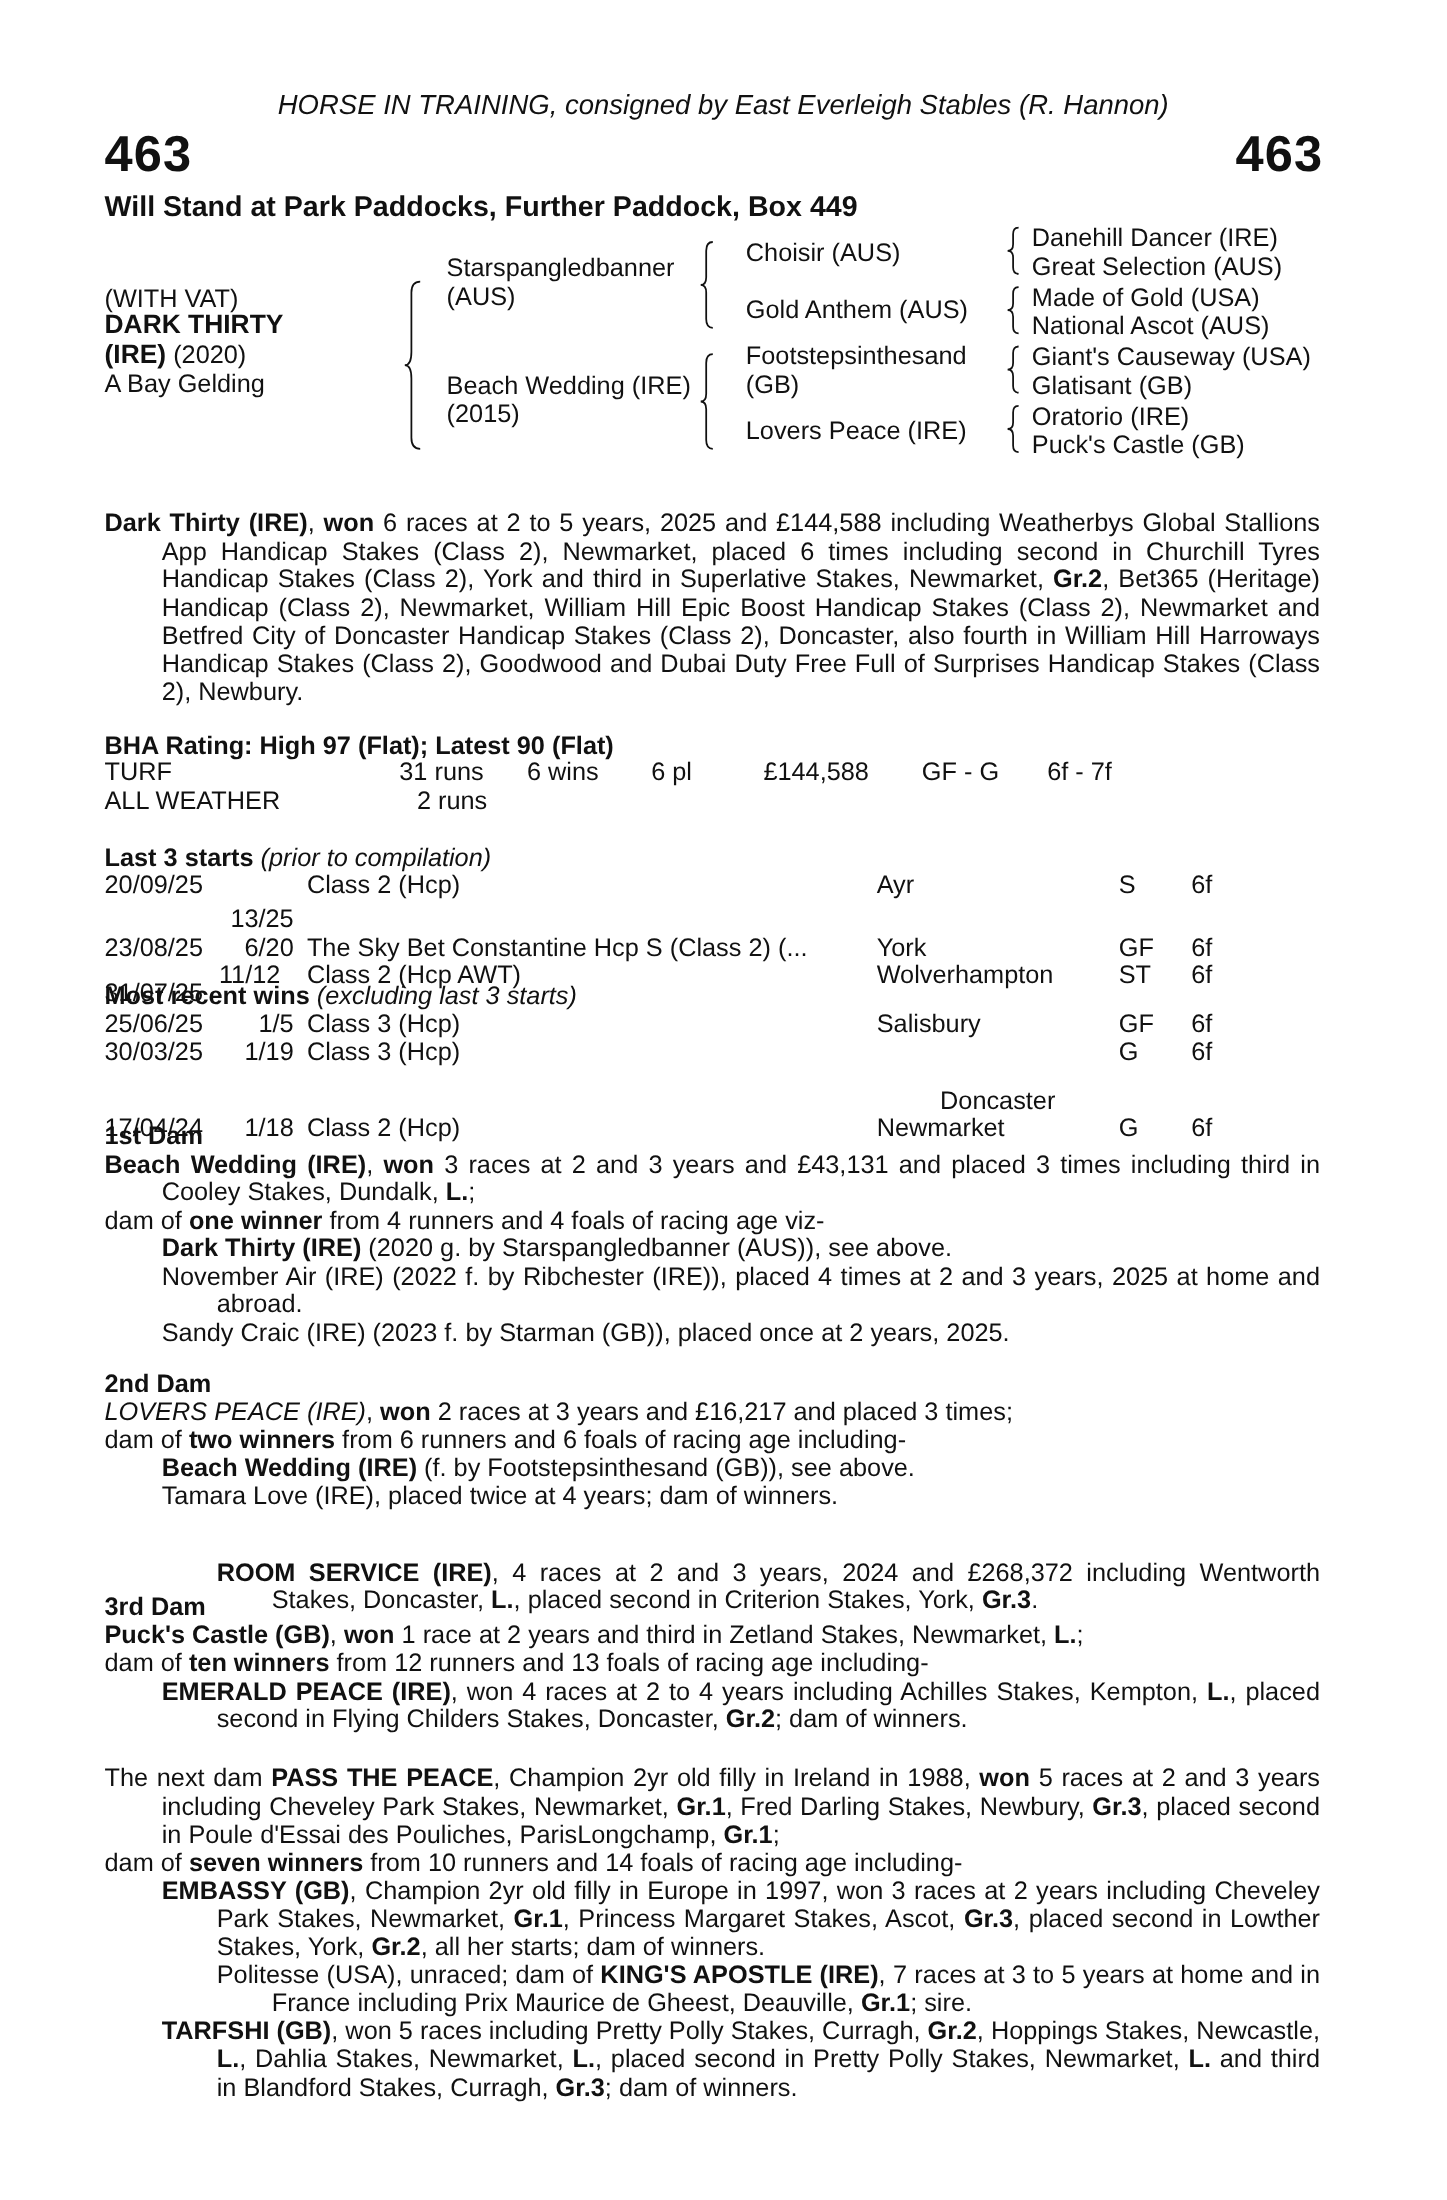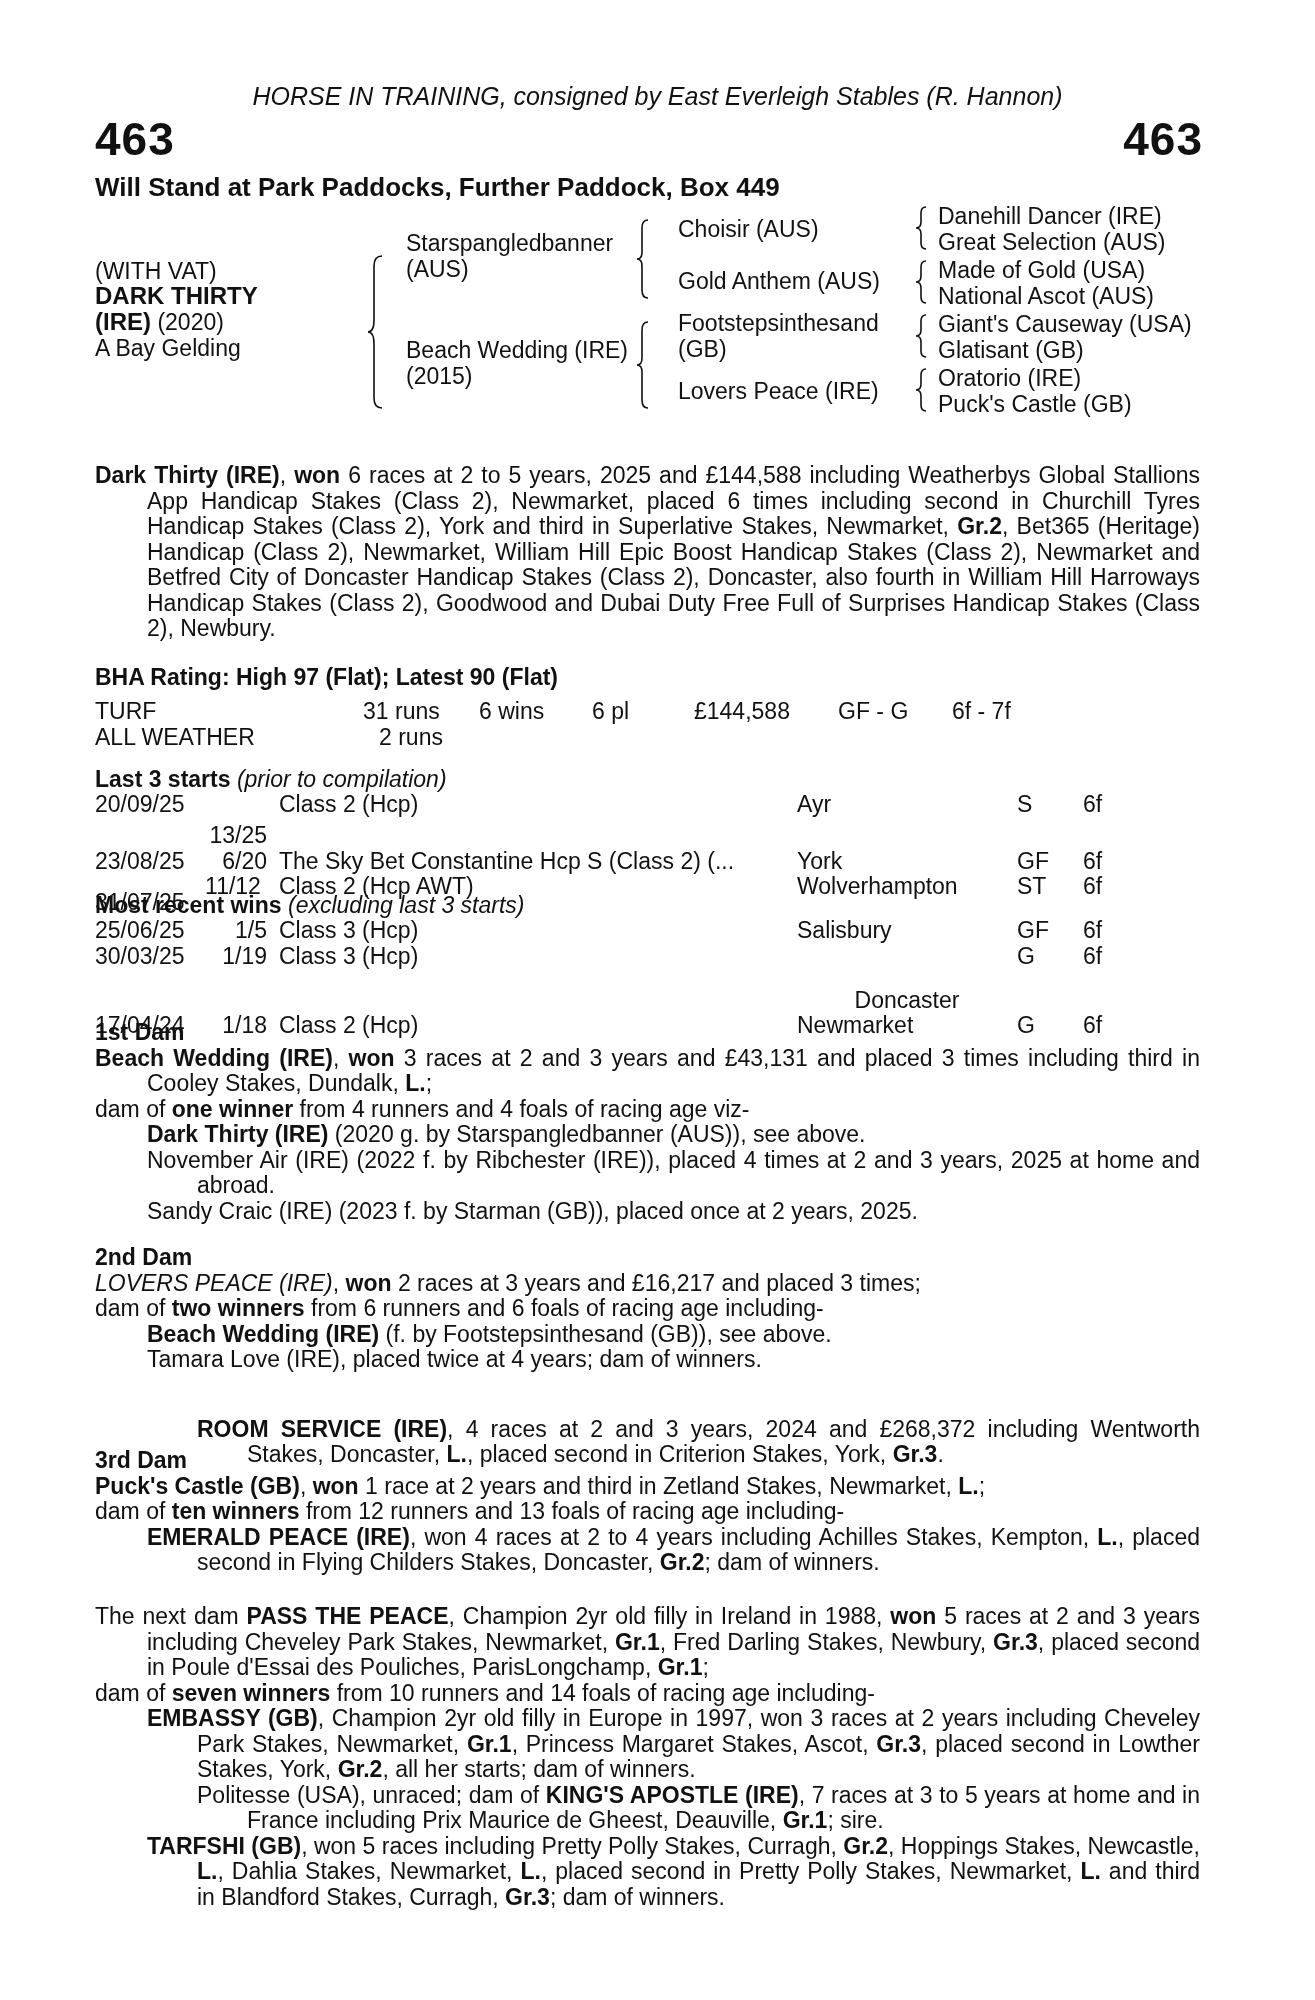--- a/index.html
+++ b/index.html
@@ -74,21 +74,21 @@
 <div class="abs t" style="left:938px; top:311px;">Giant's Causeway (USA)</div>
 <div class="abs t" style="left:938px; top:337px;">Glatisant (GB)</div>
 <div class="abs t" style="left:938px; top:365px;">Oratorio (IRE)</div>
 <div class="abs t" style="left:938px; top:391px;">Puck's Castle (GB)</div>
 
 <div class="para" style="top:463px;">
   <p class="hang"><span class="b">Dark Thirty (IRE)</span><span>, </span><span class="b">won</span><span> 6 races at 2 to 5 years, 2025 and £144,588 including Weatherbys Global Stallions App Handicap Stakes (Class 2), Newmarket, placed 6 times including second in Churchill Tyres Handicap Stakes (Class 2), York and third in Superlative Stakes, Newmarket, </span><span class="b">Gr.2</span><span>, Bet365 (Heritage) Handicap (Class 2), Newmarket, William Hill Epic Boost Handicap Stakes (Class 2), Newmarket and Betfred City of Doncaster Handicap Stakes (Class 2), Doncaster, also fourth in William Hill Harroways Handicap Stakes (Class 2), Goodwood and Dubai Duty Free Full of Surprises Handicap Stakes (Class 2), Newbury.</span></p>
 </div>
 
 <div class="abs t b" style="left:95px; top:664px;">BHA Rating: High 97 (Flat); Latest 90 (Flat)</div>
-<div class="abs" style="left:95px; top:689px;margin-top:10px;">
+<div class="abs" style="left:95px; top:689px;">
   <div class="grid-row">
     <span style="width:268px;">TURF</span>
     <span style="width:116px;">31 runs</span>
     <span style="width:113px;">6 wins</span>
     <span style="width:102px;">6 pl</span>
     <span style="width:144px;">£144,588</span>
     <span style="width:114px;">GF - G</span>
     <span>6f - 7f</span>
   </div>
   <div class="grid-row">
@@ -110,21 +110,21 @@
     <div class="grid-row">
       <span style="width: 104px; text-align: left; display: inline-block; box-sizing: border-box;">23/08/25</span>
       <span style="width: 68px; text-align: right; display: inline-block; box-sizing: border-box;">6/20</span>
       <span style="width: 530px; text-align: left; padding-left: 12px; display: inline-block; box-sizing: border-box;">The Sky Bet Constantine Hcp S (Class 2) (...</span>
       <span style="width: 220px; text-align: left; display: inline-block; box-sizing: border-box;">York</span>
       <span style="width: 66px; text-align: left; display: inline-block; box-sizing: border-box;">GF</span>
       <span style="width: 60px; text-align: left; display: inline-block; box-sizing: border-box;">6f</span>
     </div>
     <div class="grid-row">
       <span style="width: 104px; text-align: left; display: inline-block; box-sizing: border-box; margin-top: 16px;">31/07/25</span>
-      <span style="width: 68px; text-align: center; display: inline-block; box-sizing: border-box;">11/12</span>
+      <span style="width: 68px; text-align: left; display: inline-block; box-sizing: border-box;">11/12</span>
       <span style="width: 530px; text-align: left; padding-left: 12px; display: inline-block; box-sizing: border-box;">Class 2 (Hcp AWT)</span>
       <span style="width: 220px; text-align: left; display: inline-block; box-sizing: border-box;">Wolverhampton</span>
       <span style="width: 66px; text-align: left; display: inline-block; box-sizing: border-box;">ST</span>
       <span style="width: 60px; text-align: left; display: inline-block; box-sizing: border-box;">6f</span>
     </div>
   </div>
 
 <div class="abs t" style="left:95px; top:892px;"><span class="b">Most recent wins</span> <span class="i">(excluding last 3 starts)</span></div>
 <div class="abs" style="left:95px; top:918px;" id="recent-wins">
     <div class="grid-row">

